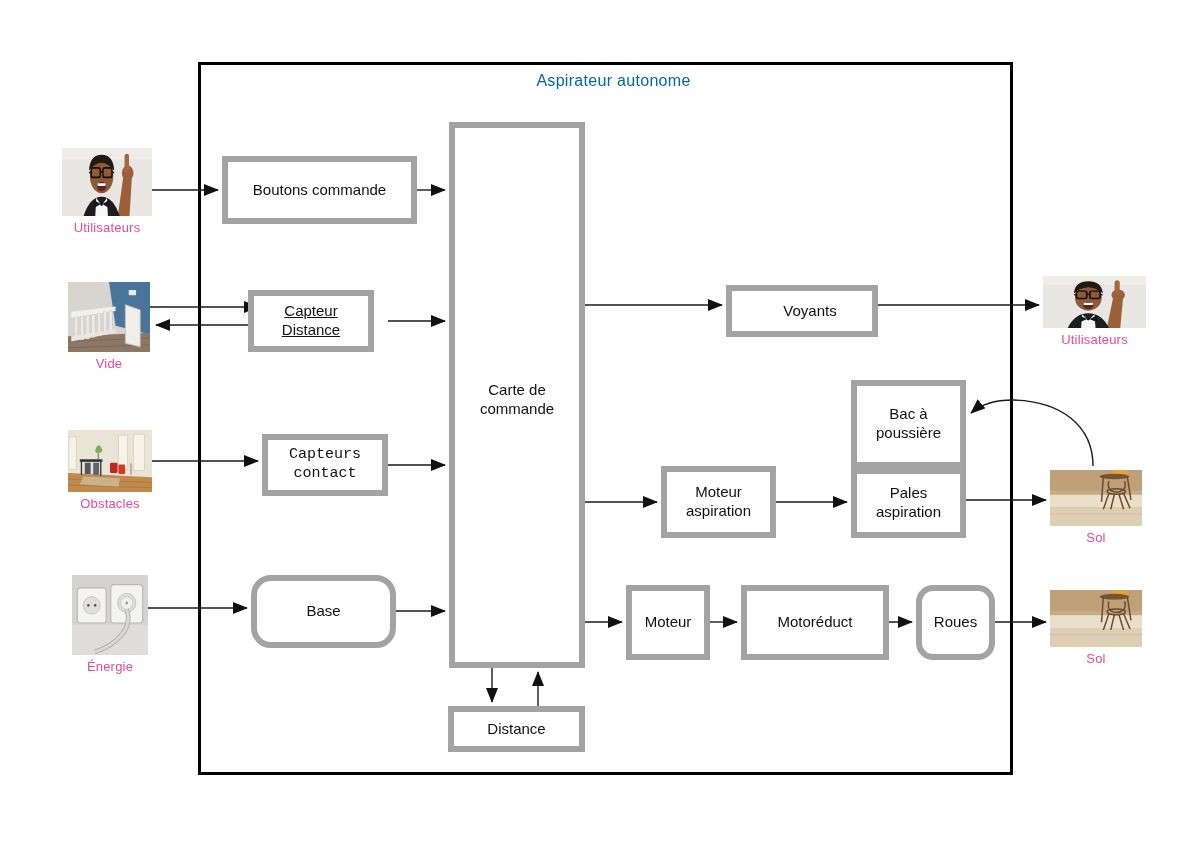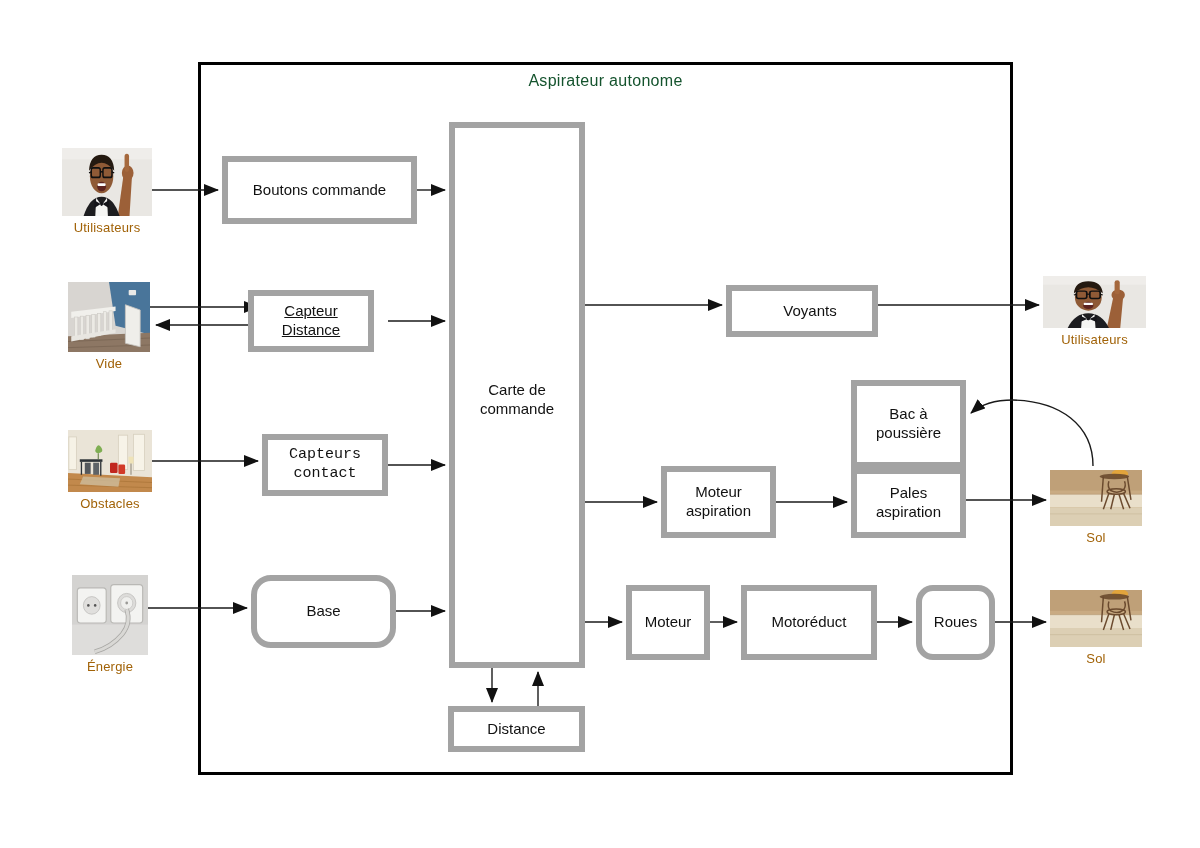--- a/index.html
+++ b/index.html
@@ -6,31 +6,31 @@
   .canvas{
     position:relative;width:1200px;height:848px;background:#ffffff;overflow:hidden;
     font-family:"Liberation Sans","DejaVu Sans",sans-serif;color:#1a1a1a;
   }
   .frame{
     position:absolute;left:198px;top:62px;width:815px;height:713px;
     border:3px solid #000;box-sizing:border-box;background:transparent;
   }
   .diagram-title{
     position:absolute;left:198px;top:72px;width:815px;text-align:center;
-    font-size:16px;color:#14532d;letter-spacing:.3px;
+    font-size:16px;color:#0369a1;letter-spacing:.3px;padding-left:8px;
   }
   .arrows{position:absolute;left:0;top:0;width:1200px;height:848px;}
   .block{
     position:absolute;background:#fff;border:6px solid #a3a3a3;box-sizing:border-box;
     display:flex;align-items:center;justify-content:center;text-align:center;
     font-size:15px;line-height:1.25;white-space:pre-line;color:#111;
   }
   .ext{position:absolute;margin:0;text-align:center;}
   .ext svg{display:block;}
-  .ext figcaption{font-size:13px;color:#a16207;margin-top:4px;letter-spacing:.2px;}
+  .ext figcaption{font-size:13px;color:#ec4899;margin-top:4px;letter-spacing:.2px;}
   .hidden-defs{position:absolute;width:0;height:0;overflow:hidden;}
 </style>
 </head>
 <body>
 
 <svg class="hidden-defs" aria-hidden="true">
   <defs>
 
     <symbol id="photo-user" viewBox="0 0 100 60" preserveAspectRatio="none">
       <rect width="100" height="60" fill="#e9e7e3"></rect>
@@ -181,21 +181,21 @@
 commande</div>
   <div class="block" style="left:448px;top:706px;width:137px;height:46px;">Distance</div>
   <div class="block" style="left:726px;top:285px;width:152px;height:52px;padding-left:16px;">Voyants</div>
   <div class="block" style="left:851px;top:380px;width:115px;height:88px;">Bac à
 poussière</div>
   <div class="block" style="left:661px;top:466px;width:115px;height:72px;">Moteur
 aspiration</div>
   <div class="block" style="left:851px;top:468px;width:115px;height:70px;">Pales
 aspiration</div>
   <div class="block" style="left:626px;top:585px;width:84px;height:75px;">Moteur</div>
-  <div class="block" style="left:741px;top:585px;width:136px;height:75px;">Motoréduct</div>
+  <div class="block" style="left:741px;top:585px;width:148px;height:75px;">Motoréduct</div>
   <div class="block" style="left:916px;top:585px;width:79px;height:75px;border-radius:17px;">Roues</div>
 
   <figure class="ext" style="left:62px;top:148px;width:90px;">
     <svg width="90" height="68">
         <use href="#photo-user"></use>
       </svg>
     <figcaption>Utilisateurs</figcaption>
   </figure>
 
   <figure class="ext" style="left:68px;top:282px;width:82px;">

